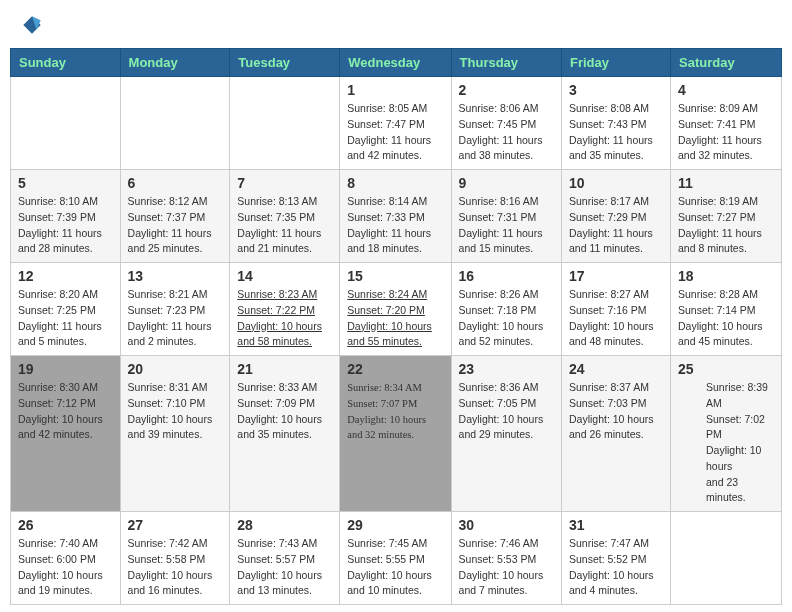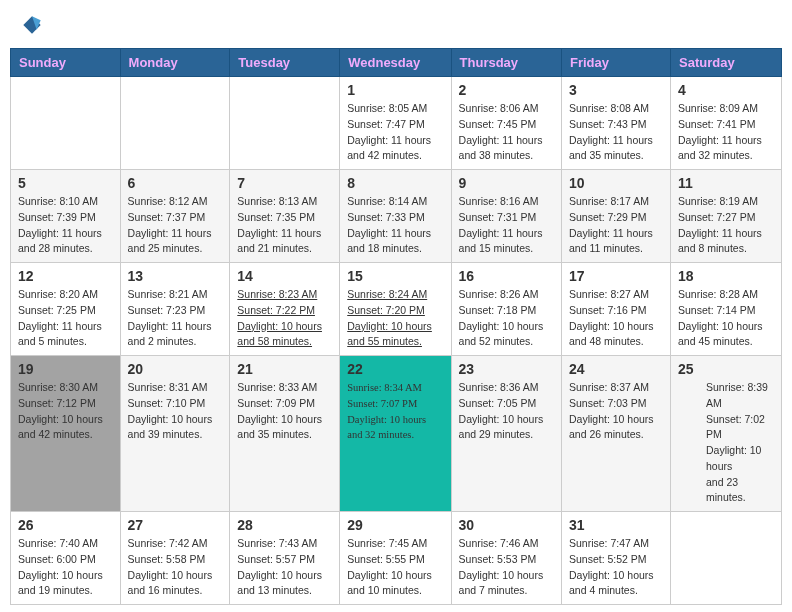--- a/index.html
+++ b/index.html
@@ -38,21 +38,21 @@
       font-size: 16px;
       color: #555;
     }
     .calendar-table {
       width: 100%;
       border-collapse: collapse;
       border: 1px solid #ccc;
     }
     .calendar-table th {
       background-color: #2a6496;
-      color: #f0abfc;
+      color: #86efac;
       text-align: left;
       padding: 6px 8px;
       font-size: 13px;
       border: 1px solid #1a5280;
     }
     .calendar-table td {
       border: 1px solid #ccc;
       vertical-align: top;
       padding: 5px 7px;
       width: 113px;
@@ -263,21 +263,21 @@
 Daylight: 10 hours
 and 39 minutes.</div>
         </td>
         <td style="background-color: rgb(245, 245, 245);">
           <div class="day-number">21</div>
           <div class="day-info" style="white-space: pre-line;">Sunrise: 8:33 AM
 Sunset: 7:09 PM
 Daylight: 10 hours
 and 35 minutes.</div>
         </td>
-        <td style="background-color: #14b8a6;">
+        <td style="background-color: #a3a3a3;">
           <div class="day-number">22</div>
           <div class="day-info" style="white-space: pre-line; font-family: Liberation Serif, serif;">Sunrise: 8:34 AM
 Sunset: 7:07 PM
 Daylight: 10 hours
 and 32 minutes.</div>
         </td>
         <td style="background-color: rgb(245, 245, 245);">
           <div class="day-number">23</div>
           <div class="day-info" style="white-space: pre-line;">Sunrise: 8:36 AM
 Sunset: 7:05 PM

